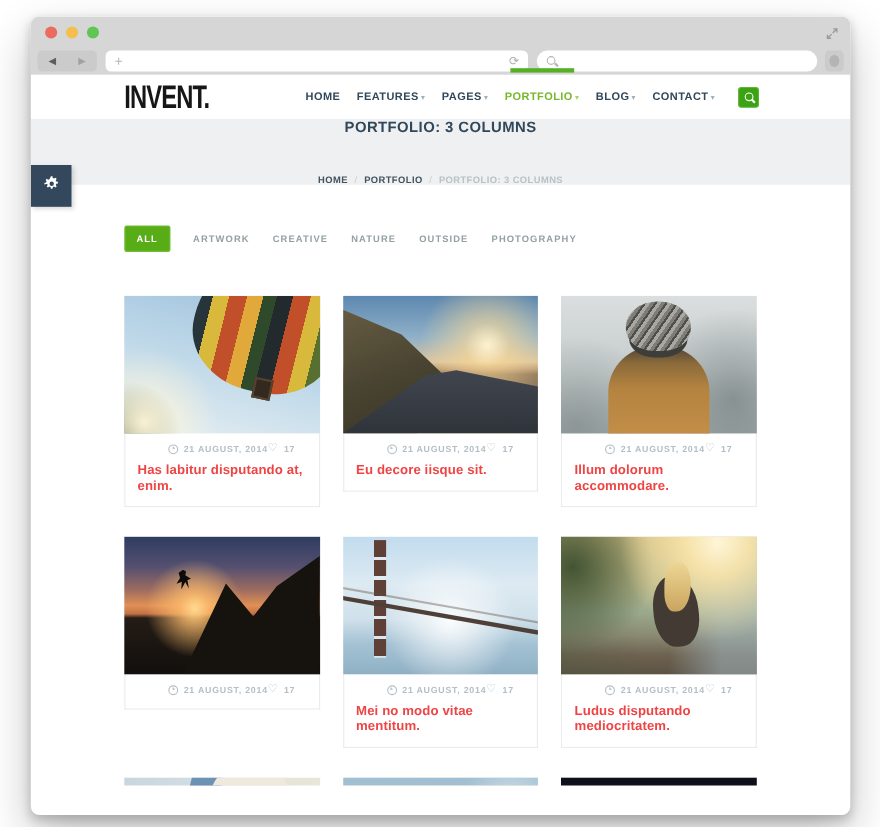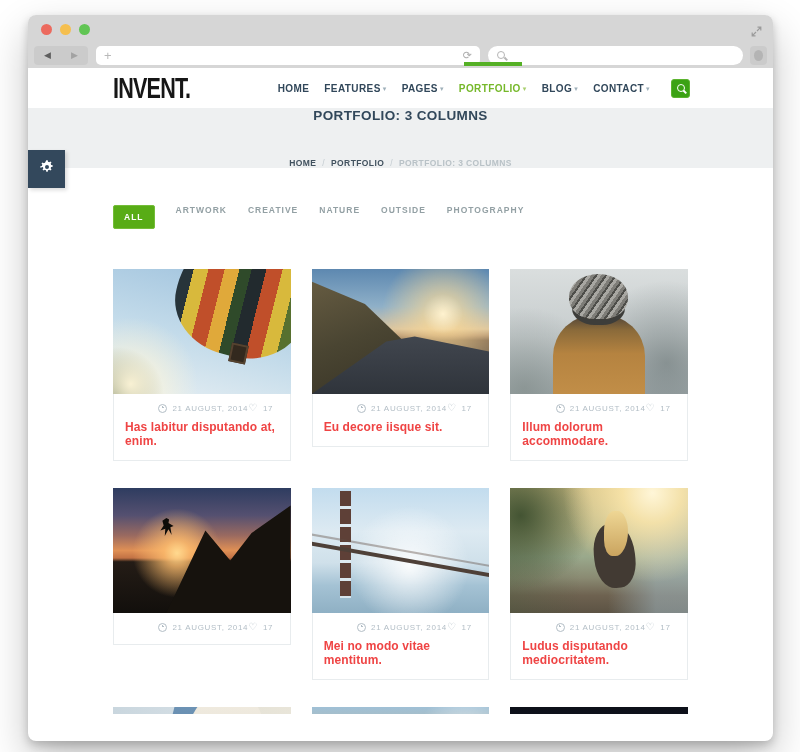--- a/index.html
+++ b/index.html
@@ -51,31 +51,31 @@
   .breadcrumb{display:flex;align-items:center;gap:6px;font-size:8.5px;font-weight:bold;letter-spacing:.4px;}
   .crumb{color:#42525f;cursor:pointer;}
   .crumb.last{color:#b9c2c7;cursor:default;}
   .crumb-sep{color:#c3cbd0;font-weight:normal;}
   .gearbox{position:absolute;left:0;top:135px;width:37px;height:38px;background:#33485c;z-index:6;
            display:flex;align-items:center;justify-content:center;cursor:pointer;
            box-shadow:2px 2px 4px rgba(0,0,0,.15);}
   
   .viewport{height:546px;overflow:hidden;background:#fff;}
   .content{padding:0 85px;}
-  .filters{margin-top:37px;display:flex;align-items:flex-start;gap:21px;}
+  .filters{margin-top:37px;display:flex;align-items:center;gap:21px;}
   .filter{border:none;background:none;padding:0;font-family:inherit;font-size:8.5px;font-weight:bold;
           letter-spacing:1px;color:#93a0a4;cursor:pointer;}
   .filter.active{background:#58ac16;border:1px solid #74bd38;color:#fff;padding:6px 10px;border-radius:2px;}
   .grid{margin-top:40px;display:grid;grid-template-columns:repeat(3,1fr);column-gap:21px;row-gap:27px;}
   .card{margin:0;}
   .thumb{height:125px;position:relative;overflow:hidden;cursor:pointer;background:#dfe5e8;}
   .thumb::before,.thumb::after{content:"";position:absolute;}
   .caption{border:1px solid #e8ecee;border-top:none;padding:9px 11px 12px;}
-  .meta{display:flex;justify-content:center;align-items:center;color:#b3bec6;
-        font-size:8px;font-weight:normal;letter-spacing:.7px;margin-left:28px;}
+  .meta{display:flex;justify-content:flex-start;align-items:center;color:#b3bec6;
+        font-size:8px;font-weight:bold;letter-spacing:.7px;margin-left:28px;}
   .meta-left,.meta-right{display:flex;align-items:center;gap:5px;}
   .clock{display:inline-block;width:7px;height:7px;border:1px solid #b3bec6;border-radius:50%;position:relative;}
   .clock::after{content:"";position:absolute;left:2.5px;top:1px;width:1px;height:2.5px;background:#b3bec6;}
   .clock::before{content:"";position:absolute;left:2.5px;top:2.8px;width:2.2px;height:1px;background:#b3bec6;}
   .heart{font-size:10px;line-height:1;color:#b9c4cb;cursor:pointer;font-family:"DejaVu Sans",sans-serif;}
   .card-title{margin-top:7px;font-size:12px;font-weight:bold;color:#ef4444;letter-spacing:.1px;cursor:pointer;}
   
   .hot-air-balloon{background:
     radial-gradient(circle at 10% 92%,rgba(255,246,216,.95) 0%,rgba(255,246,216,0) 34%),
     radial-gradient(circle at 2% 100%,rgba(56,78,46,.9) 0%,rgba(56,78,46,0) 22%),

